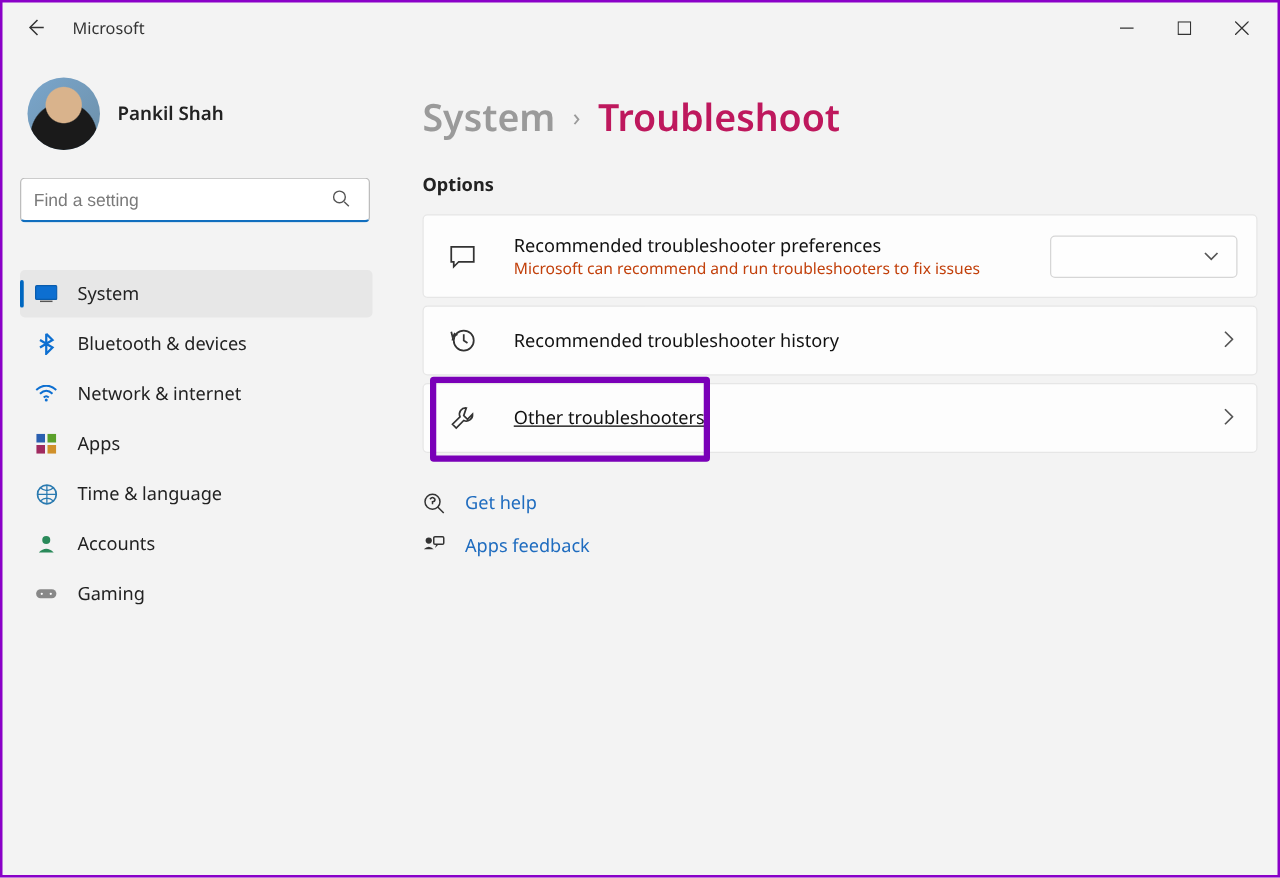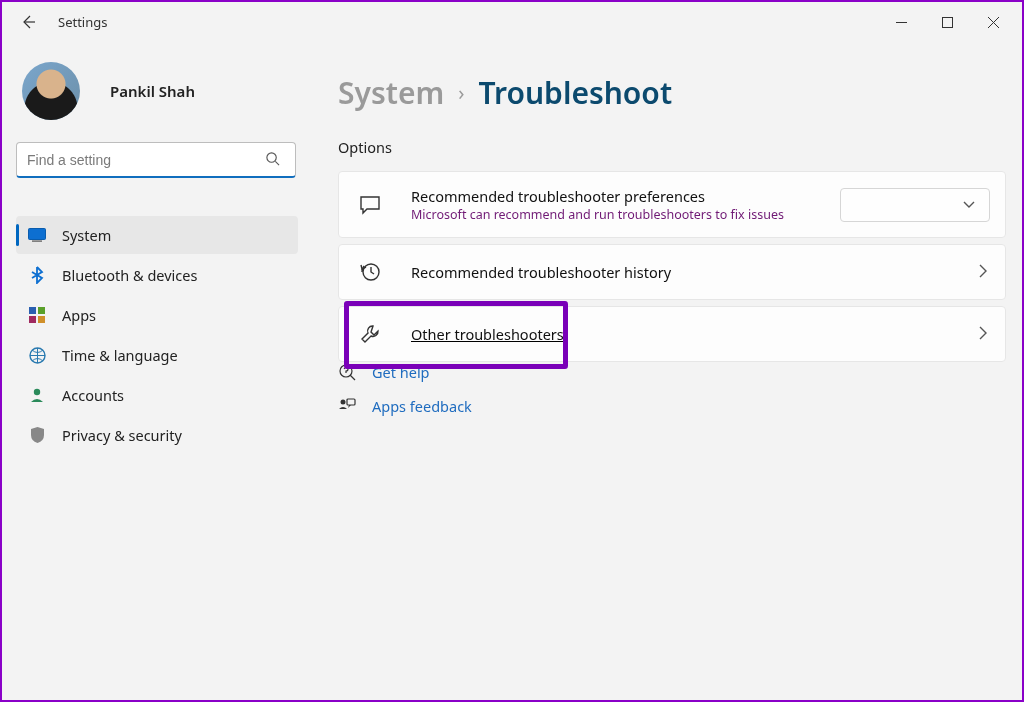--- a/index.html
+++ b/index.html
@@ -22,21 +22,21 @@
 .titlebar-left { display: flex; align-items: center; gap: 20px; }
 .back-btn { width: 20px; height: 20px; display: flex; align-items: center; justify-content: center; color: #333; cursor: pointer; }
 .app-title { font-size: 13px; color: #333; }
 .win-controls { display: flex; }
 .win-btn { width: 46px; height: 32px; display: flex; align-items: center; justify-content: center; color: #333; }
 .win-btn svg { width: 11px; height: 11px; }
 
 .content { display: flex; height: calc(100% - 40px); }
 
 .sidebar { width: 310px; padding: 10px 14px 10px 14px; }
-.profile { display: flex; align-items: center; gap: 30px; margin: 10px 4px 22px 6px; }
+.profile { display: flex; align-items: center; gap: 14px; margin: 10px 4px 22px 6px; }
 .avatar { width: 58px; height: 58px; border-radius: 50%; background: linear-gradient(135deg,#7aa6cc 0%, #6c8fa8 100%); position:relative; overflow:hidden; }
 .avatar::after{content:"";position:absolute;inset:0;background:radial-gradient(circle at 50% 38%,#d9b38c 0 14px,transparent 15px),radial-gradient(circle at 50% 80%,#1a1a1a 0 26px,transparent 27px);}
 .username { font-size: 15px; font-weight: 600; color: #222; }
 
 .search-wrap { position: relative; margin-bottom: 38px; }
 .search-input {
   width: 280px; height: 36px;
   border: 1px solid #bdbdbd; border-bottom: 2px solid #106ebe;
   border-radius: 4px; background: #fff;
   padding: 0 36px 0 10px; font-size: 14px;
@@ -52,54 +52,54 @@
   border-radius: 4px; font-size: 14.5px; color: #222; cursor: pointer;
 }
 .nav-item.active { background: #e7e7e7; position: relative; }
 .nav-item.active::before { content:""; position:absolute; left:0; top:8px; bottom:8px; width:3px; background:#0067c0; border-radius:2px; }
 .nav-icon { width: 18px; height: 18px; display:flex; align-items:center; justify-content:center; font-size:15px; }
 
 .main { flex: 1; padding: 30px 20px 20px 26px; overflow: auto; }
 .breadcrumb { display:flex; align-items:center; gap: 14px; margin-bottom: 24px; }
 .bc-parent { font-size: 30px; font-weight: 600; color: #9a9a9a; }
 .bc-sep { font-size: 20px; color: #9a9a9a; }
-.bc-current { font-size: 30px; font-weight: 600; color: #0c4a6e; }
-.section-label { font-size: 14.5px; font-weight: 400; color: #222; margin-bottom: 14px; }
+.bc-current { font-size: 30px; font-weight: 600; color: #be185d; }
+.section-label { font-size: 14.5px; font-weight: 700; color: #222; margin-bottom: 14px; }
 
 .card {
   width: 668px; background: #fdfdfd; border: 1px solid #e6e6e6; border-radius: 4px;
   display: flex; align-items: center; padding: 14px 18px; margin-bottom: 6px; gap: 28px;
   cursor: pointer;
 }
 .card-icon { width: 26px; height: 26px; display:flex; align-items:center; justify-content:center; color:#333; flex-shrink:0; }
 .card-body { flex: 0 0 auto; }
 .card-title { font-size: 14.5px; color: #111; }
-.card-sub { font-size: 12.5px; color: #701a75; }
+.card-sub { font-size: 12.5px; color: #c2410c; }
 .card-spacer { flex:1; }
 .card-action { flex-shrink: 0; }
 .dropdown-box { width: 150px; height: 34px; border: 1px solid #d6d6d6; border-radius: 4px; background:#fefefe; display:flex; align-items:center; justify-content:flex-end; padding-right:14px; color:#555; }
 .chevron { color:#555; }
 
-.links { }
+.links { margin-top: 30px; }
 .link-row { display:flex; align-items:center; gap: 16px; margin-bottom: 14px; font-size:14.5px; }
 .link-row a { color:#1f6cbf; text-decoration:none; }
 .link-icon { width: 18px; height:18px; color:#333; }
 </style>
 </head>
 <body>
 
 <div class="titlebar">
   <div class="titlebar-left">
     <div class="back-btn">
       <svg width="16" height="16" viewBox="0 0 16 16">
           <path d="M10 2 L4 8 L10 14" stroke="currentColor" stroke-width="1.2" fill="none"></path>
           <path d="M4 8 H15" stroke="currentColor" stroke-width="1.2"></path>
         </svg>
     </div>
-    <div class="app-title">Settings</div>
+    <div class="app-title">Microsoft</div>
   </div>
   <div class="win-controls">
     <div class="win-btn">
         <svg viewBox="0 0 11 11">
           <path d="M0 5.5 H11" stroke="currentColor" stroke-width="1"></path>
         </svg>
       </div>
     <div class="win-btn">
         <svg viewBox="0 0 11 11">
           <rect x="0.5" y="0.5" width="10" height="10" stroke="currentColor" fill="none" stroke-width="1"></rect>
@@ -140,20 +140,29 @@
       </li>
       <li class="nav-item">
         <span class="nav-icon" style="color:#0d6fd1">
             <svg width="14" height="18" viewBox="0 0 14 18">
               <path d="M7 1 V17 L12 12 L2 6 M7 1 L12 6 L2 12" stroke="currentColor" fill="none" stroke-width="1.8"></path>
             </svg>
           </span>
         <span>Bluetooth &amp; devices</span>
       </li>
       <li class="nav-item">
+        <span class="nav-icon" style="color:#0d6fd1">
+            <svg width="18" height="14" viewBox="0 0 18 14">
+              <path d="M1 4 Q9 -3 17 4 M4 7 Q9 2 14 7 M7 10 Q9 8 11 10" stroke="currentColor" fill="none" stroke-width="1.6"></path>
+              <circle cx="9" cy="12" r="1.2" fill="currentColor"></circle>
+            </svg>
+          </span>
+        <span>Network &amp; internet</span>
+      </li>
+      <li class="nav-item">
         <span class="nav-icon">
             <svg width="16" height="16" viewBox="0 0 16 16">
               <rect x="0" y="0" width="7" height="7" fill="#2a5fb0"></rect>
               <rect x="9" y="0" width="7" height="7" fill="#5aa02a"></rect>
               <rect x="0" y="9" width="7" height="7" fill="#a02a5f"></rect>
               <rect x="9" y="9" width="7" height="7" fill="#d0902a"></rect>
             </svg>
           </span>
         <span>Apps</span>
       </li>
@@ -170,25 +179,27 @@
         <span class="nav-icon" style="color:#2a8a5a">
             <svg width="16" height="16" viewBox="0 0 16 16">
               <circle cx="8" cy="5" r="3.2" fill="currentColor"></circle>
               <path d="M2 15 Q8 9 14 15 Z" fill="currentColor"></path>
             </svg>
           </span>
         <span>Accounts</span>
       </li>
       <li class="nav-item">
         <span class="nav-icon" style="color:#888">
-            <svg width="15" height="18" viewBox="0 0 15 18">
-              <path d="M7.5 1 L14 3 V9 Q14 15 7.5 17 Q1 15 1 9 V3 Z" fill="currentColor"></path>
-            </svg>
-          </span>
-        <span>Privacy &amp; security</span>
+            <svg width="20" height="14" viewBox="0 0 20 14">
+              <rect x="1" y="3" width="18" height="8" rx="4" fill="currentColor"></rect>
+              <circle cx="6" cy="7" r="1" fill="#fff"></circle>
+              <circle cx="14" cy="7" r="1" fill="#fff"></circle>
+            </svg>
+          </span>
+        <span>Gaming</span>
       </li>
     </ul>
   </aside>
 
   <main class="main">
     <div class="breadcrumb">
       <span class="bc-parent">System</span>
       <span class="bc-sep">›</span>
       <span class="bc-current">Troubleshoot</span>
     </div>

